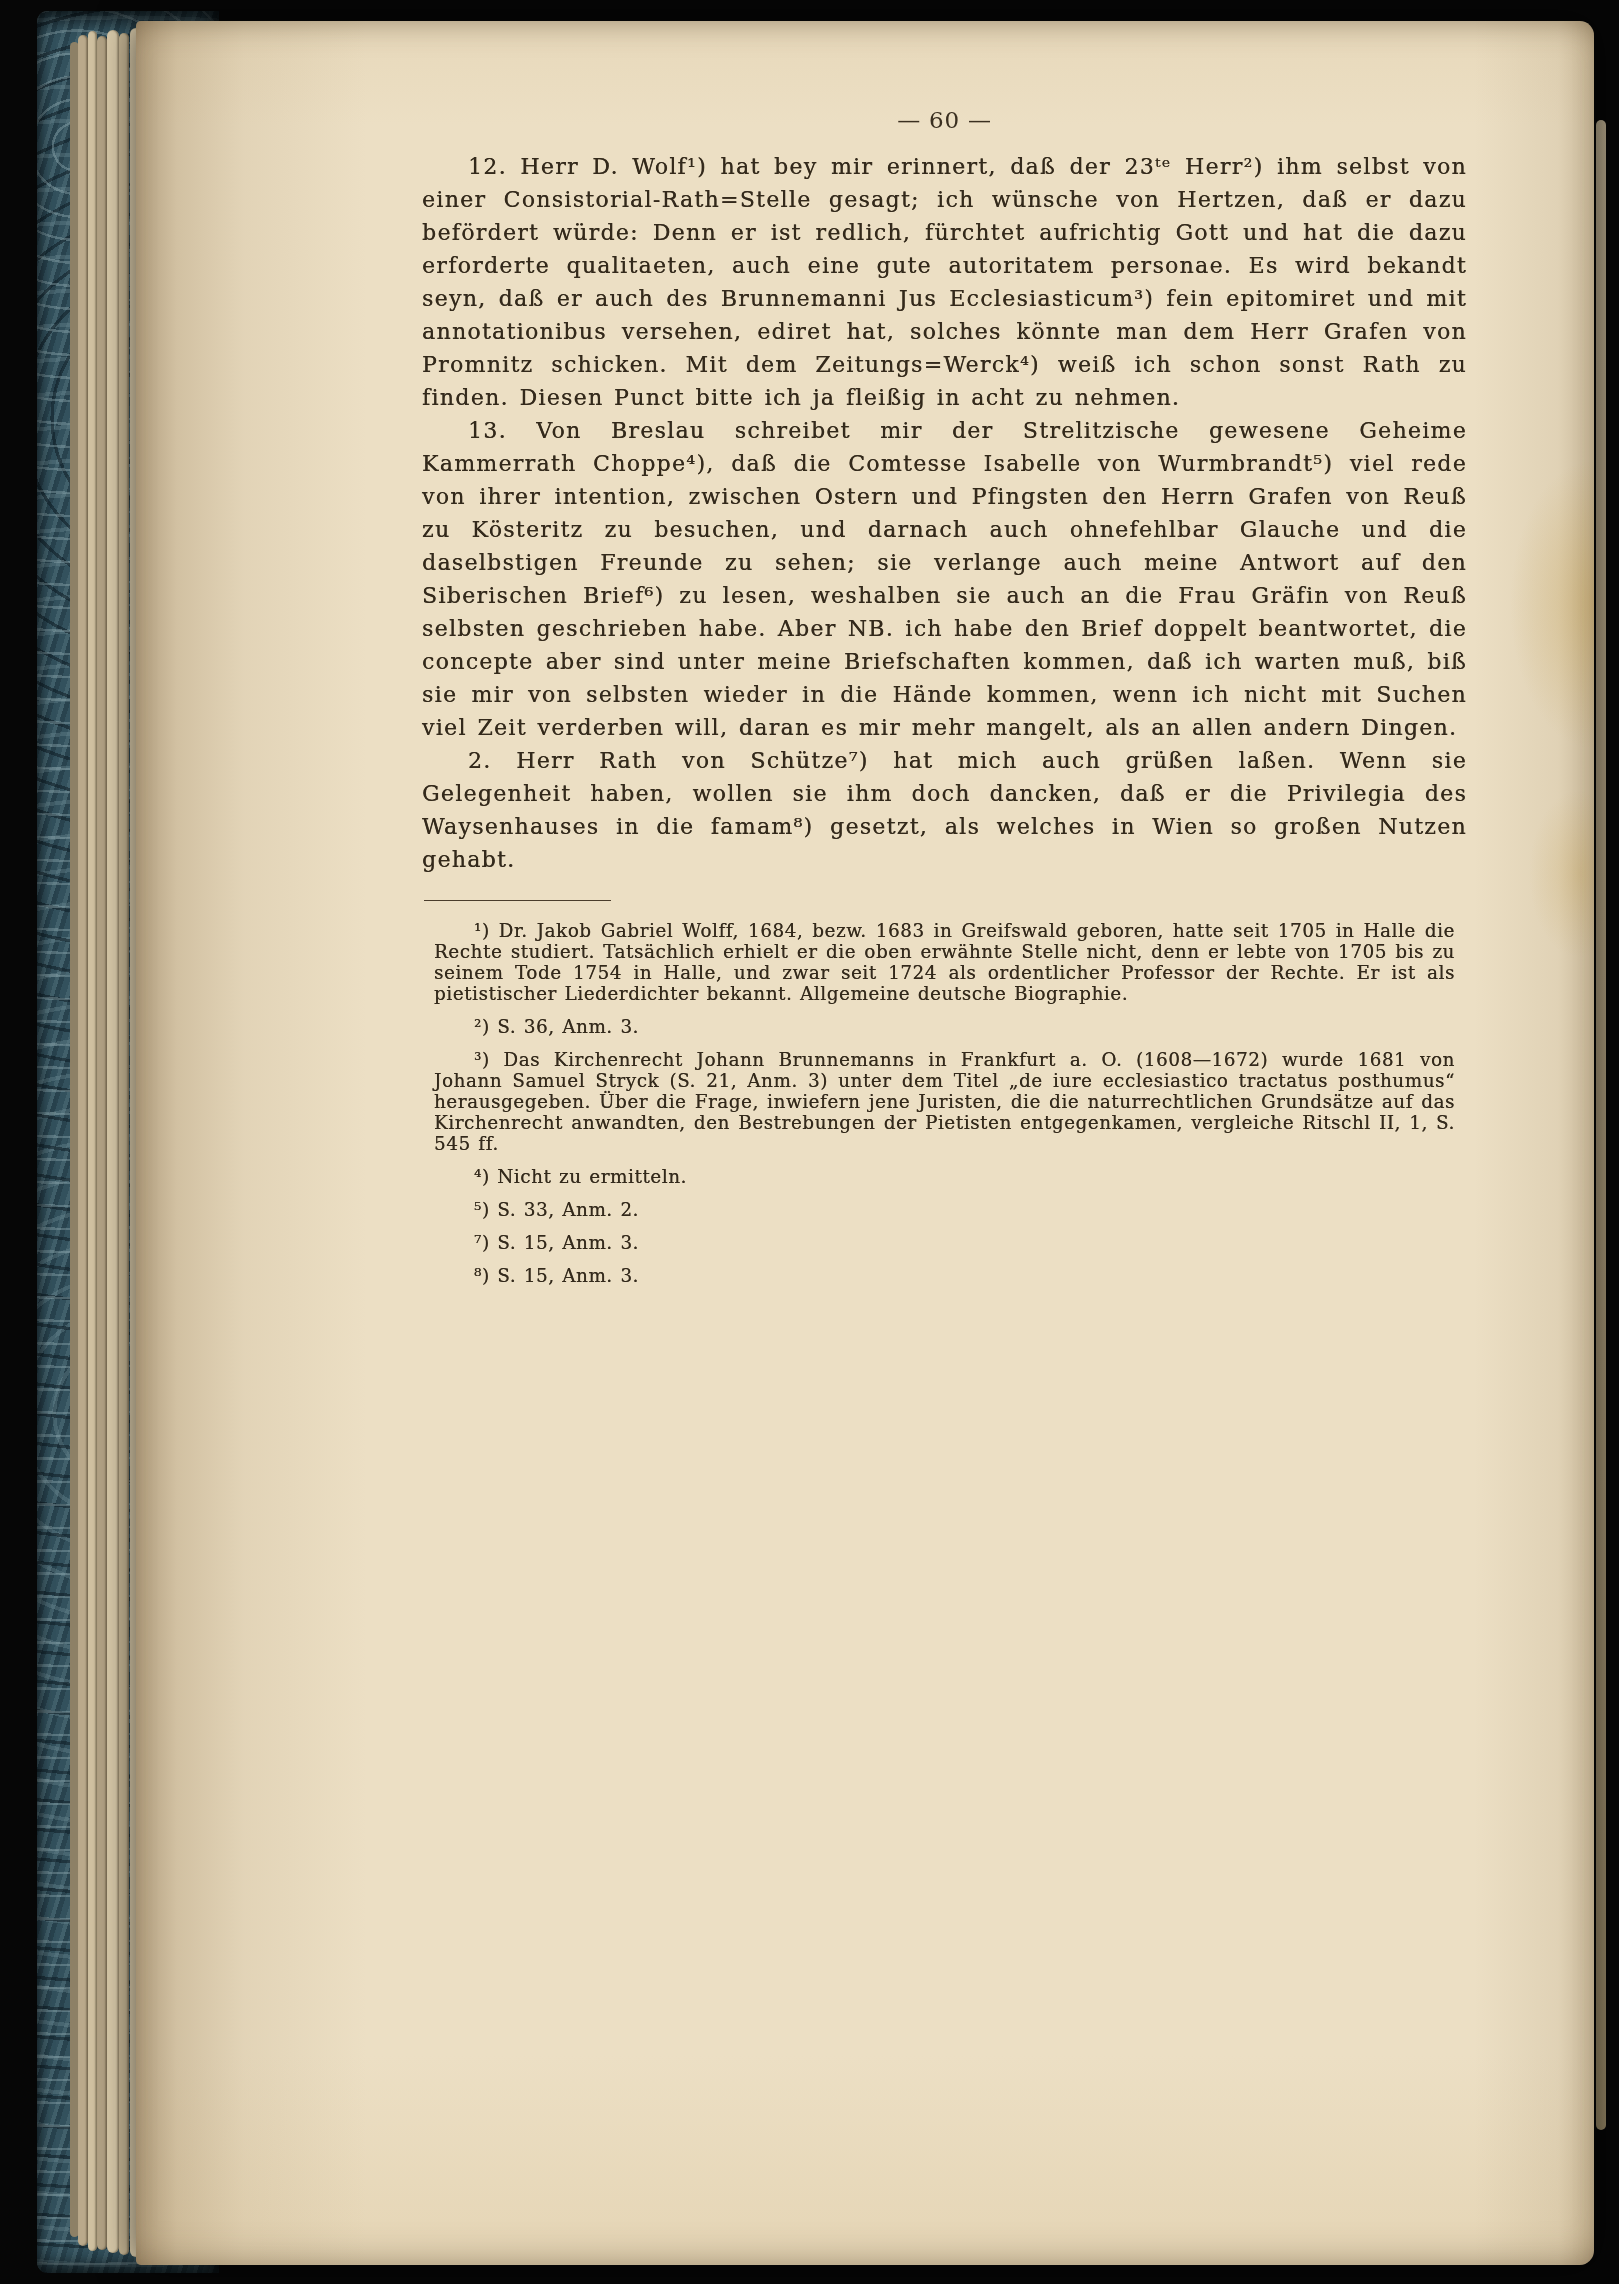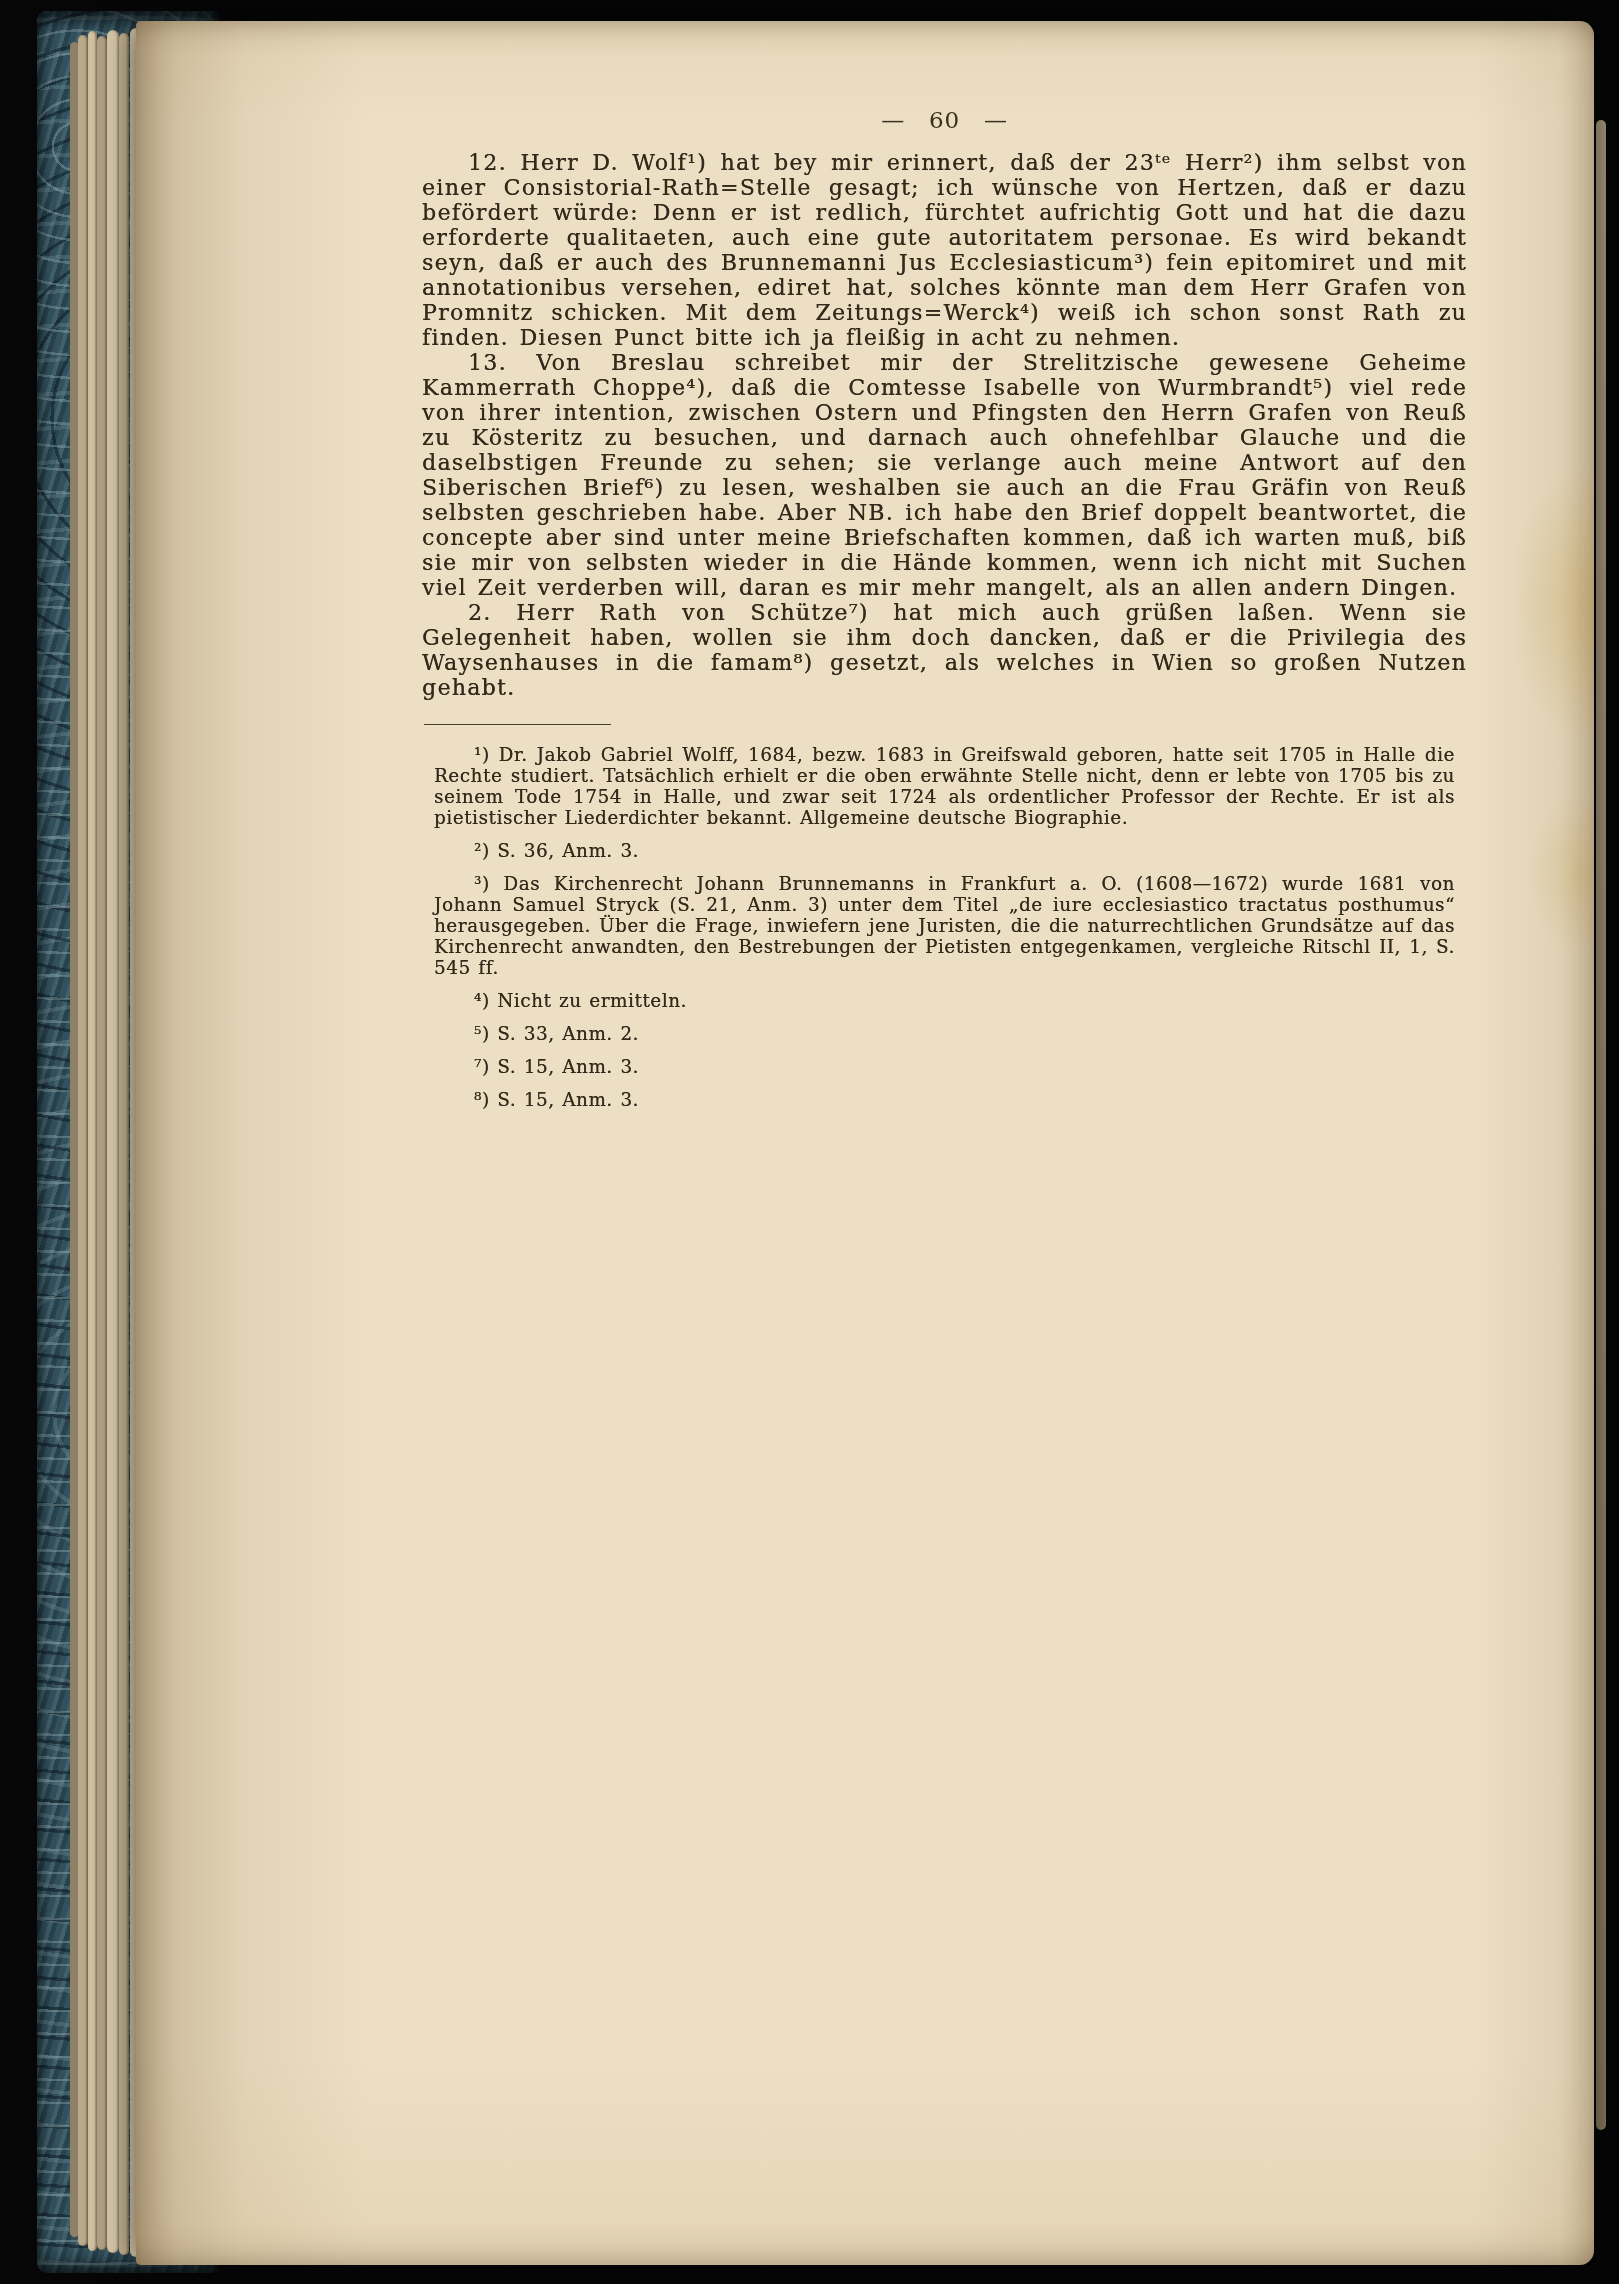--- a/index.html
+++ b/index.html
@@ -89,32 +89,32 @@
     position: absolute;
     top: 85px;
     left: 286px;
     width: 1045px;
     text-align: center;
     font-size: 23px;
     line-height: 29px;
     color: #3a2f20;
     letter-spacing: 0.8px;
   }
-  .page-header .pagenum { margin: 0 24px; }
+  .page-header .pagenum { margin: 0 8px; }
   .text-column {
     position: absolute;
     top: 129px;
     left: 286px;
     width: 1045px;
     color: #33291b;
   }
   .main-text {
     text-align: justify;
     font-size: 22px;
-    line-height: 25px;
+    line-height: 33px;
     letter-spacing: 1.3px;
     word-spacing: 2.4px;
     text-shadow: 0.3px 0 0 rgba(51,41,27,0.85);
   }
   .main-text .para { margin: 0; text-indent: 46px; }
   .footnote-rule {
     width: 187px;
     height: 0;
     border-top: 1.6px solid #4a3d2c;
     margin: 24px 0 19px 1.6px;

